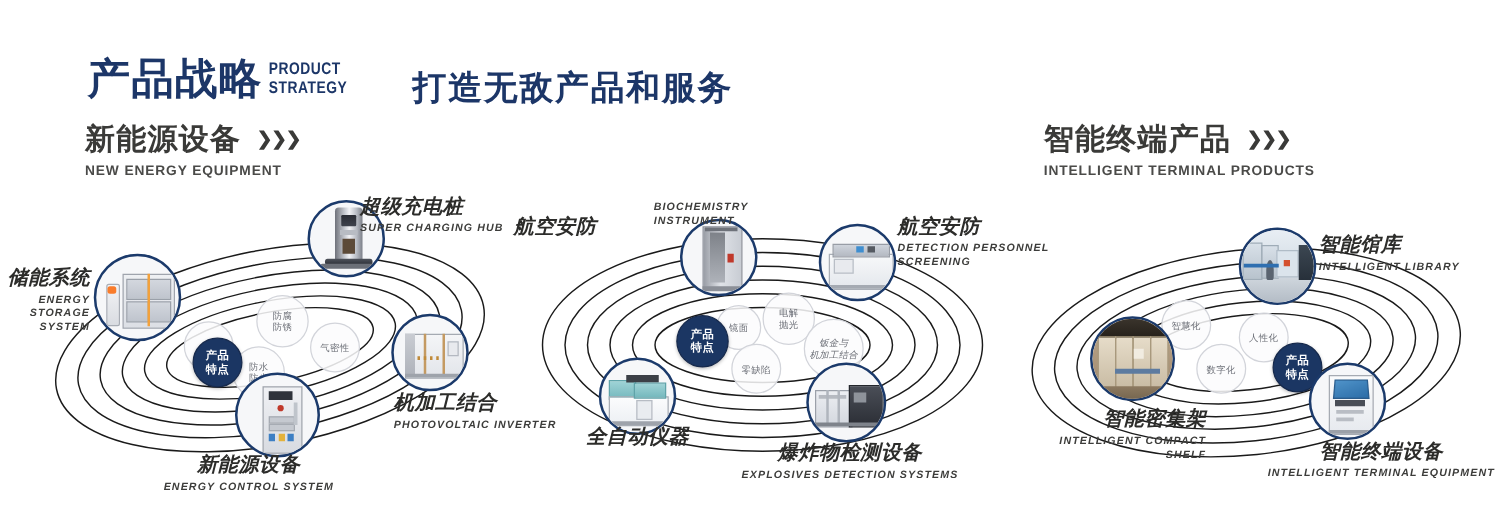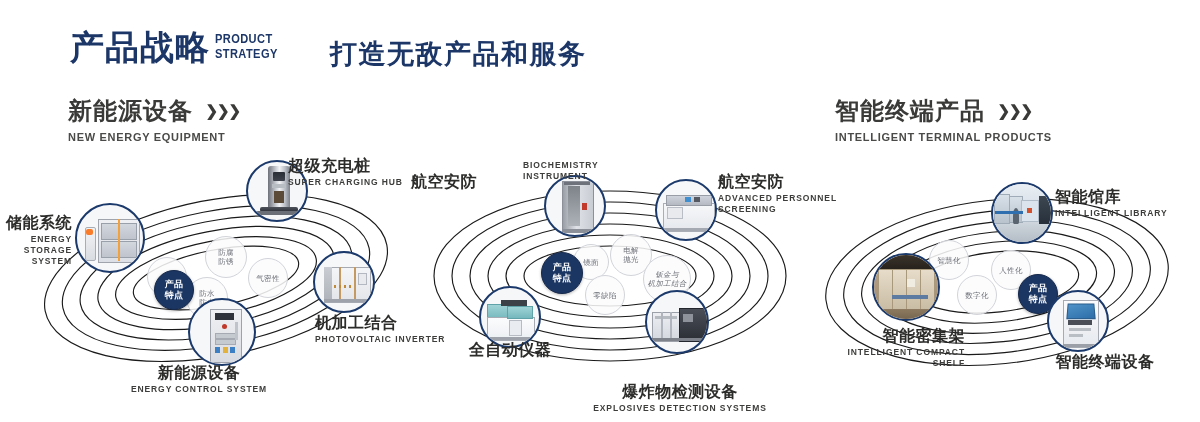--- a/index.html
+++ b/index.html
@@ -10,21 +10,21 @@
   #page {
     position: relative;
     width: 1200px;
     height: 422px;
     background: #ffffff;
     overflow: hidden;
     font-family: "Liberation Sans", sans-serif;
   }
 
   
-  #header { position: absolute; left: 0; top: 0; width: 1200px; height: 88px; }
+  #header { position: absolute; left: 0; top: 16px; width: 1200px; height: 88px; }
   .hdr-cn {
     position: absolute;
     left: 70px; top: 27px;
     font-size: 34px;
     font-weight: bold;
     color: #1c3668;
     letter-spacing: 1px;
     line-height: 40px;
     white-space: nowrap;
   }
@@ -87,21 +87,21 @@
     position: absolute;
     border-radius: 50%;
     border: 2.5px solid #1b3a6b;
     overflow: hidden;
     box-sizing: border-box;
     background: #f6f7f9;
   }
   .node .ph { position: absolute; left: 0; top: 0; right: 0; bottom: 0; }
 
   
-  .nlabel { position: absolute; }
+  .nlabel { position: absolute; font-style: italic; }
   .nlabel .cn {
     font-size: 16px;
     font-weight: bold;
     color: #2c2c2a;
     letter-spacing: 0.5px;
     white-space: nowrap;
     line-height: 19px;
   }
   .nlabel .en {
     font-size: 8.5px;
@@ -387,21 +387,21 @@
         <div class="ba-body" style="left:6px; top:22px; width:50px; height:27px;"></div>
         <div class="ba-top" style="left:9px; top:14px; width:44px; height:9px;"></div>
         <div class="ba-lab" style="left:10px; top:26px; width:14px; height:10px;"></div>
         <div style="position:absolute; left:28px; top:16px; width:6px; height:5px; background:#3f8ed0;"></div>
         <div style="position:absolute; left:37px; top:16px; width:6px; height:5px; background:#555a62;"></div>
         <div style="position:absolute; left:6px; top:47px; width:50px; height:3px; background:#a5aab2;"></div>
       </div>
     </div>
     <div class="nlabel" style="left:313px; top:22px; width:170px;">
       <div class="cn">航空安防</div>
-      <div class="en" style="white-space:pre-line">ADVANCED PERSONNEL
+      <div class="en" style="white-space:pre-line">DETECTION PERSONNEL
 SCREENING</div>
     </div>
 
     <div class="node" style="left:74px; top:136px; width:62px; height:62px;">
       <div class="ph">
         <div class="ai-teal" style="left:6px; top:16px; width:20px; height:14px;"></div>
         <div class="ai-dark" style="left:20px; top:12px; width:26px; height:6px;"></div>
         <div class="ai-body" style="left:6px; top:29px; width:46px; height:22px;"></div>
         <div class="ai-teal" style="left:26px; top:18px; width:24px; height:11px;"></div>
         <div style="position:absolute; left:28px; top:32px; width:11px; height:14px; background:#e9ecf0; border:1px solid #b7bcc4;"></div>
@@ -416,21 +416,21 @@
       <div class="ph">
         <div class="ed-left" style="left:5px; top:20px; width:28px; height:28px;"></div>
         <div class="ed-right" style="left:32px; top:16px; width:26px; height:32px;"></div>
         <div class="ed-slot" style="left:8px; top:24px; width:22px; height:3px;"></div>
         <div style="position:absolute; left:14px; top:20px; width:1.5px; height:28px; background:#b0b5bd;"></div>
         <div style="position:absolute; left:23px; top:20px; width:1.5px; height:28px; background:#b0b5bd;"></div>
         <div style="position:absolute; left:36px; top:22px; width:10px; height:8px; background:#8e939b;"></div>
         <div style="position:absolute; left:5px; top:46px; width:53px; height:3px; background:#7e838b;"></div>
       </div>
     </div>
-    <div class="nlabel ta-c" style="left:175px; top:203px; width:200px;margin-top:29px;">
+    <div class="nlabel ta-c" style="left:175px; top:203px; width:200px;">
       <div class="cn">爆炸物检测设备</div>
       <div class="en">EXPLOSIVES DETECTION SYSTEMS</div>
     </div>
   </div>
 
   <div class="cluster" style="left:805px; top:150px; width:395px; height:250px;">
 
     <svg class="rings" width="395" height="250" viewBox="0 0 395 250">
       <g fill="none" stroke="#1a1a1a" stroke-width="1.15">
         <ellipse cx="192" cy="132" rx="172" ry="82" transform="rotate(-6 192 132)"></ellipse>
@@ -498,16 +498,17 @@
         <div class="tk-body" style="left:14px; top:8px; width:34px; height:46px;"></div>
         <div class="tk-screen" style="left:18px; top:11px; width:26px; height:14px; transform:perspective(40px) rotateX(14deg);"></div>
         <div class="tk-dark" style="left:19px; top:28px; width:24px; height:5px;"></div>
         <div class="tk-slot" style="left:20px; top:36px; width:22px; height:3px;"></div>
         <div class="tk-slot" style="left:20px; top:42px; width:14px; height:3px;"></div>
         <div style="position:absolute; left:14px; top:52px; width:34px; height:3px; background:#9ba0a8;"></div>
       </div>
     </div>
     <div class="nlabel ta-c" style="left:205px; top:202px; width:190px;">
       <div class="cn">智能终端设备</div>
+      <div class="en">INTELLIGENT TERMINAL EQUIPMENT</div>
     </div>
   </div>
 
 </div>
 
 </body></html>

